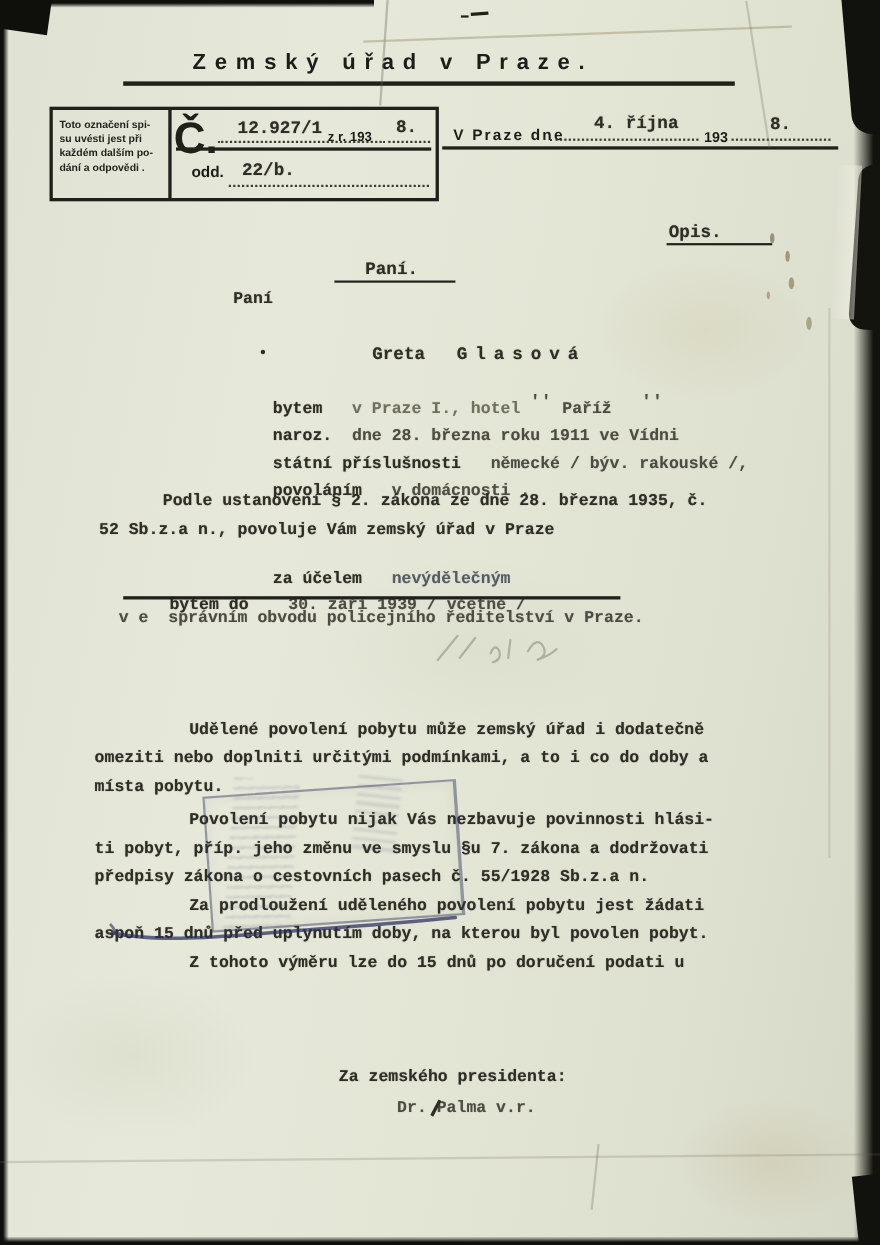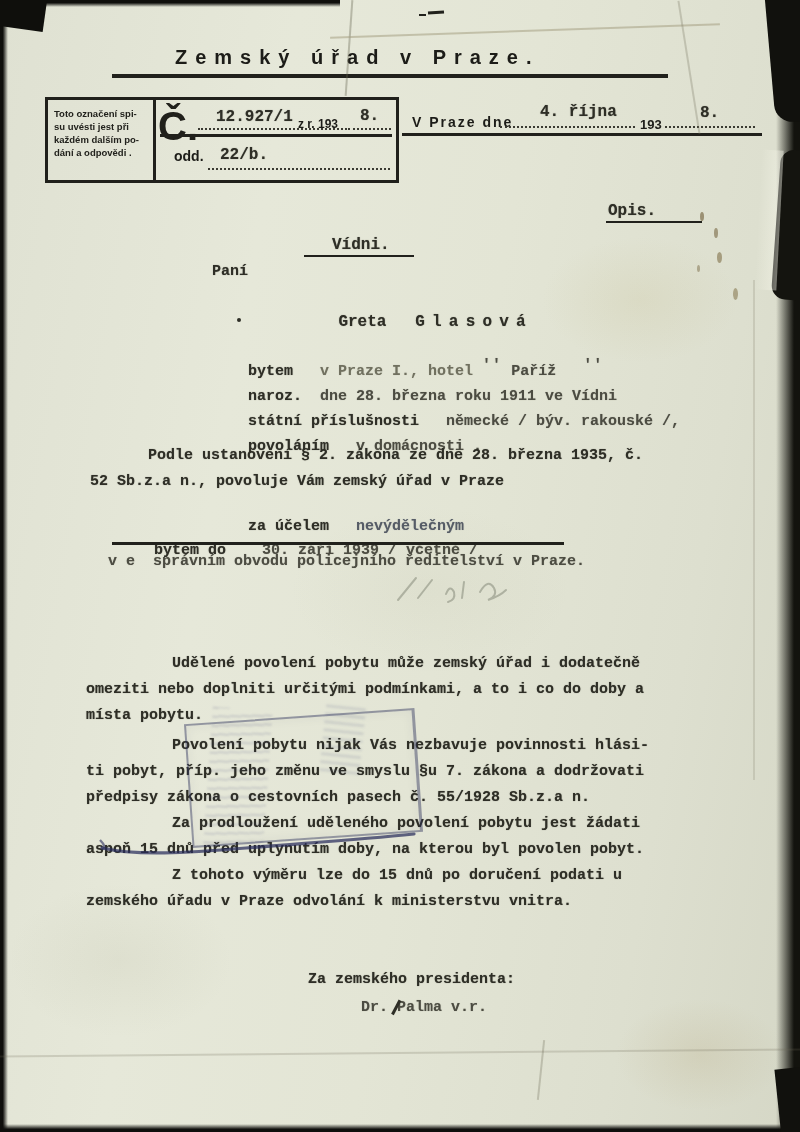--- a/index.html
+++ b/index.html
@@ -81,21 +81,21 @@
   <div class="prt" style="left:412px;top:114px;font-size:14px;letter-spacing:2px;">V Praze dne</div>
   <div class="tw" style="left:540px;top:102px;font-size:16px;">4. října</div>
   <div class="dotted" style="left:500px;top:126px;width:135px;"></div>
   <div class="prt" style="left:640px;top:117px;font-size:13px;">193</div>
   <div class="tw" style="left:700px;top:103px;font-size:16px;">8.</div>
   <div class="dotted" style="left:665px;top:126px;width:90px;"></div>
   <div class="rule" style="left:402px;top:133px;width:360px;height:3px;"></div>
 
   <div class="tw" style="left:608px;top:201px;font-size:16px;">Opis.</div>
   <div class="rule" style="left:606px;top:221px;width:96px;height:2px;"></div>
-  <div class="tw" style="left:332px;top:235px;font-size:16px;">Vídni.</div>
+  <div class="tw" style="left:332px;top:235px;font-size:16px;">Paní.</div>
   <div class="rule" style="left:304px;top:255px;width:110px;height:2px;"></div>
 
   <div class="tw" style="left:212px;top:262px;">Paní</div>
   <div class="tw" style="left:300px;top:292px;font-size:16px;">
     <span>Greta</span><span>&nbsp;&nbsp;&nbsp;</span><span class="sperr">Glasová</span>
   </div>
   <div class="speck" style="left:237px;top:318px;width:4px;height:4px;background:#2e2e26;"></div>
 
   <div class="tw" style="left:212px;top:342px;">
     <span>bytem</span><span>&nbsp;&nbsp;&nbsp;</span><span class="f3">v Praze I., hotel</span><span> </span><span class="raised f2">''</span><span> </span><span class="f2">Paříž</span><span>&nbsp;&nbsp;&nbsp;</span><span class="raised f2">''</span>
@@ -130,21 +130,20 @@
   <div class="tw" style="left:86px;top:706px;">místa pobytu.</div>
 
   <div class="tw" style="left:172px;top:736px;">Povolení pobytu nijak Vás nezbavuje povinnosti hlási-</div>
   <div class="tw" style="left:86px;top:762px;">ti pobyt, příp. jeho změnu ve smyslu §u 7. zákona a dodržovati</div>
   <div class="tw" style="left:86px;top:788px;">předpisy zákona o cestovních pasech č. 55/1928 Sb.z.a n.</div>
 
   <div class="tw" style="left:172px;top:814px;">Za prodloužení uděleného povolení pobytu jest žádati</div>
   <div class="tw" style="left:86px;top:840px;">aspoň 15 dnů před uplynutím doby, na kterou byl povolen pobyt.</div>
 
   <div class="tw" style="left:172px;top:866px;">Z tohoto výměru lze do 15 dnů po doručení podati u</div>
-  <div class="tw" style="left:86px;top:892px;">zemského úřadu v Praze odvolání k ministerstvu vnitra.</div>
 
   <div id="ghost">
     <div class="smear"></div>
     <div class="smear2"></div>
   </div>
 
   <svg style="left:96px;top:826px;" width="330" height="40">
     <path d="M6,22 C40,30 90,27 150,22 C210,17 260,14 318,8" stroke="rgba(40,44,92,.72)" stroke-width="3.2" fill="none" stroke-linecap="round"></path>
     <path d="M4,14 C8,18 10,22 6,23" stroke="rgba(40,44,92,.6)" stroke-width="2.4" fill="none"></path>
   </svg>

